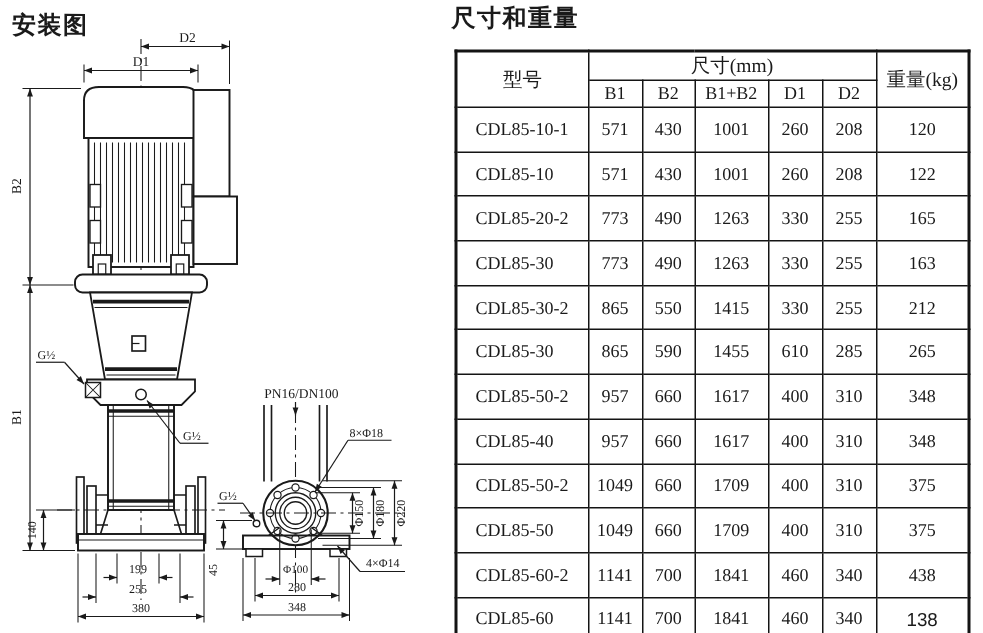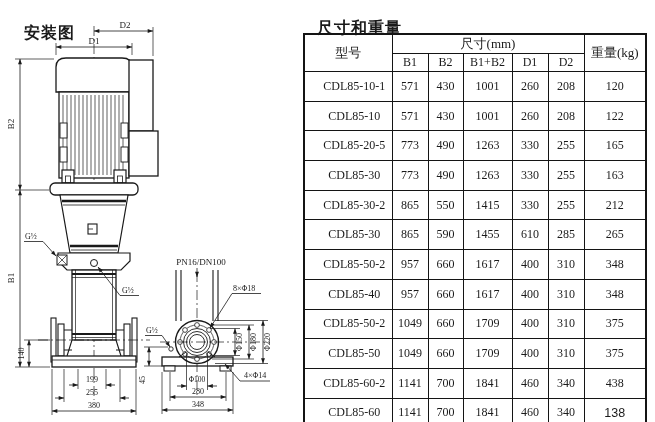--- a/index.html
+++ b/index.html
@@ -1,33 +1,33 @@
 <!DOCTYPE html>
 <html><head>
 <meta charset="utf-8">
 <style>
   html,body{margin:0;padding:0;background:#fff;}
   .page{position:relative;width:655px;height:422px;background:#fff;color:#1a1a1a;
         font-family:"Liberation Serif",serif;overflow:hidden;}
   .section-title{font-family:"Liberation Sans",sans-serif;font-weight:bold;
-        font-size:16px;letter-spacing:1px;margin:16px;position:absolute;}
+        font-size:16px;letter-spacing:1px;margin:0;position:absolute;}
   #title-left{left:8px;top:7px;}
   .right-sec{position:absolute;left:300px;top:0;width:355px;height:300px;}
   #title-right{left:1px;top:2px;}
   svg{position:absolute;left:0;top:0;}
   svg text{fill:#1a1a1a;font-family:"Liberation Serif",serif;}
   .t8{font-size:8px;}.t9{font-size:9px;}.t75{font-size:7.5px;}
   table{position:absolute;left:3px;top:33px;width:342px;border-collapse:collapse;
         table-layout:fixed;border:2px solid #141414;}
   th,td{border:1.6px solid #141414;padding:0;font-weight:normal;
         font-size:12px;text-align:center;overflow:hidden;white-space:nowrap;}
   thead th{height:17px;font-size:13px;}
   thead tr.sub th{font-size:12px;}
   tbody td{height:28.7px;}
-  td.model{text-align:center;padding-left:12px;}
+  td.model{text-align:left;padding-left:12px;}
   tbody tr:last-child td.weight{font-family:"Liberation Sans",sans-serif;font-size:12.5px;}
 </style>
 </head>
 <body>
 
 <div class="page">
 
   <div>
     <h2 class="section-title" id="title-left">安装图</h2>
 
@@ -263,21 +263,21 @@
           <tr>
             <td class="model">CDL85-10</td>
             <td>571</td>
             <td>430</td>
             <td>1001</td>
             <td>260</td>
             <td>208</td>
             <td class="weight">122</td>
           </tr>
           <tr>
-            <td class="model">CDL85-20-5</td>
+            <td class="model">CDL85-20-2</td>
             <td>773</td>
             <td>490</td>
             <td>1263</td>
             <td>330</td>
             <td>255</td>
             <td class="weight">165</td>
           </tr>
           <tr>
             <td class="model">CDL85-30</td>
             <td>773</td>

